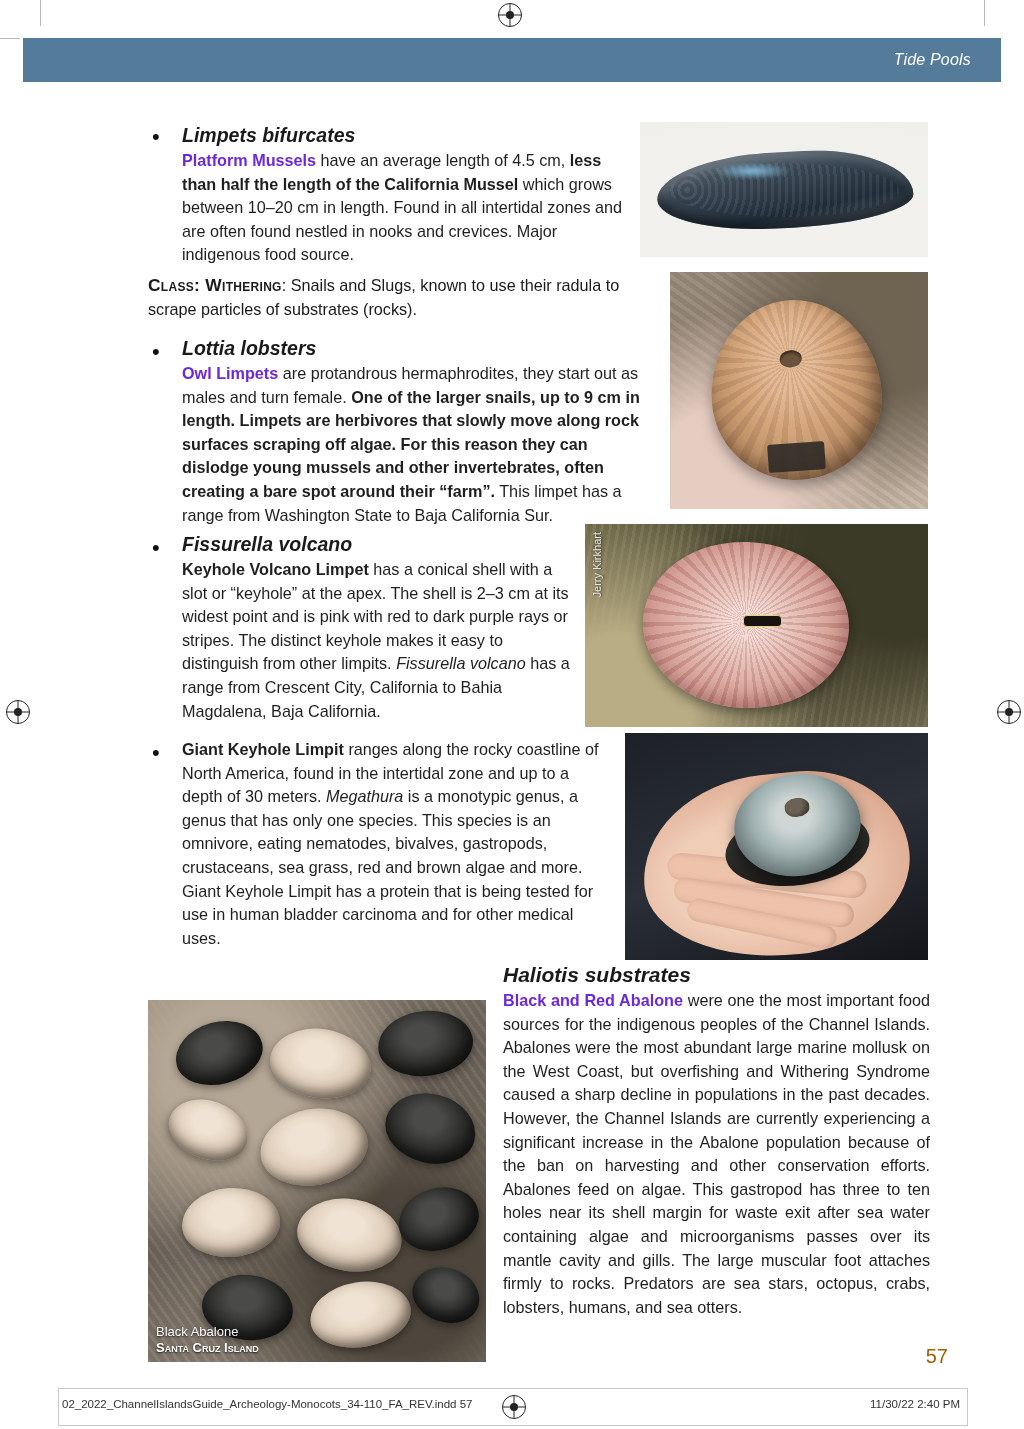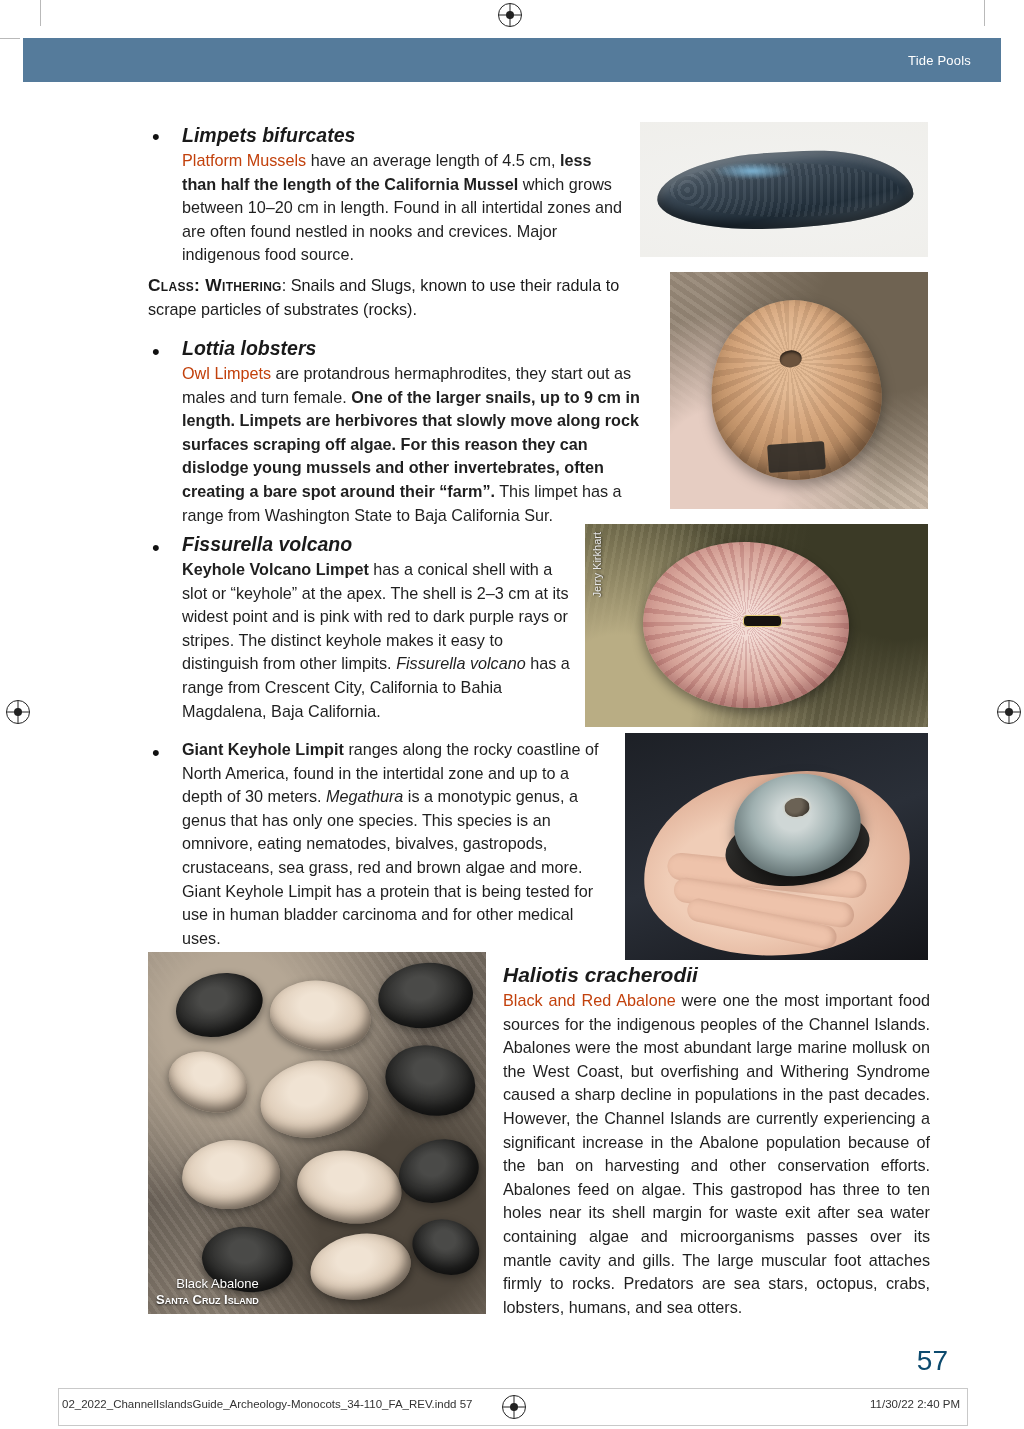--- a/index.html
+++ b/index.html
@@ -20,36 +20,36 @@
   .reg:after{content:"";position:absolute;top:50%;left:0;height:1px;width:100%;background:#222;transform:translateY(-0.5px);}
   .reg .dot{position:absolute;left:50%;top:50%;width:8px;height:8px;background:#222;border-radius:50%;transform:translate(-50%,-50%);}
 
   
   .header-band{
     position:absolute;left:23px;top:38px;width:978px;height:44px;
     background:#557b9b;
   }
   .header-title{
     position:absolute;right:30px;top:50%;transform:translateY(-50%);
-    color:#ffffff;font-size:13px;letter-spacing:.2px;
+    color:#ffffff;font-size:16px;letter-spacing:.2px;font-style:italic;
   }
 
   
   .blk{position:absolute;}
   .bullet{position:absolute;font-size:22px;line-height:1;color:#111;}
   .sp-name{
     font-style:italic;font-weight:bold;font-size:19.5px;color:#1a1a1a;
     margin:0 0 2px 0;
   }
   .body{
     font-size:16.2px;line-height:23.6px;color:#1f1f1f;
     text-align:left;
   }
   .body.just{text-align:justify;}
-  .hl{color:#c2410c;font-weight:normal;}
+  .hl{color:#6d28d9;font-weight:bold;}
   .bd{font-weight:bold;}
   .it{font-style:italic;}
 
   .class-line{font-size:16.2px;line-height:23.6px;}
   .class-label{font-variant:small-caps;font-weight:bold;font-size:17.4px;letter-spacing:.3px;}
 
   
   .photo{position:absolute;overflow:hidden;background:#ddd;}
   .photo .cap{
     position:absolute;left:8px;bottom:6px;color:#fff;font-size:13px;
@@ -175,23 +175,22 @@
     background:radial-gradient(circle at 40% 35%, #6b6255 0 40%, #241f19 100%);
     border-radius:50%;border:2px solid #cfd4cf;
   }
   .ph-hand .mantle{
     position:absolute;left:33%;top:34%;width:48%;height:33%;
     background:linear-gradient(180deg,#3a3a38 0%,#1c1b19 100%);
     border-radius:50%;transform:rotate(-8deg);
   }
 
   
-  .ph-abalone{left:148px;top:952px;width:338px;height:362px;
+  .ph-abalone{left:148px;top:1000px;width:338px;height:362px;
     background:linear-gradient(150deg,#8d8275 0%,#6d645a 45%,#a79a8a 100%);
-    text-align:right;
   }
   .ph-abalone .rockbg{position:absolute;inset:0;
     background:
       radial-gradient(circle at 25% 20%, #b5a795 0 18%, rgba(181,167,149,0) 50%),
       radial-gradient(circle at 75% 75%, #4e463c 0 22%, rgba(78,70,60,0) 55%),
       repeating-linear-gradient(55deg, rgba(255,255,255,.045) 0 3px, rgba(0,0,0,.06) 3px 8px);
   }
   .ph-abalone .ab{
     position:absolute;border-radius:50%/52% 52% 48% 48%;
     box-shadow:inset -4px -6px 12px rgba(0,0,0,.45), 0 3px 8px rgba(0,0,0,.4);
@@ -205,21 +204,21 @@
   .ph-abalone .a5{left:33%;top:30%;width:32%;height:21%;transform:rotate(-10deg);}
   .ph-abalone .a6{left:70%;top:26%;width:27%;height:19%;transform:rotate(14deg);}
   .ph-abalone .a7{left:10%;top:52%;width:29%;height:19%;transform:rotate(-4deg);}
   .ph-abalone .a8{left:44%;top:55%;width:31%;height:20%;transform:rotate(9deg);}
   .ph-abalone .a9{left:74%;top:52%;width:24%;height:17%;transform:rotate(-16deg);}
   .ph-abalone .a10{left:16%;top:76%;width:27%;height:18%;transform:rotate(6deg);}
   .ph-abalone .a11{left:48%;top:78%;width:30%;height:18%;transform:rotate(-9deg);}
   .ph-abalone .a12{left:78%;top:74%;width:20%;height:15%;transform:rotate(18deg);}
 
   
-  .page-no{position:absolute;right:76px;top:1345px;font-size:28px;color:#0c4a6e;}
+  .page-no{position:absolute;right:76px;top:1345px;font-size:20px;color:#a16207;}
   .footer-line{position:absolute;left:58px;top:1388px;width:908px;height:36px;border:1px solid #c9c9c9;}
   .footer-txt{position:absolute;top:1398px;font-size:11.5px;color:#333;}
   .footer-left{left:62px;}
   .footer-right{right:64px;text-align:right;}
 </style>
 </head>
 <body>
 
 <div class="page">
 
@@ -296,21 +295,21 @@
   <div class="photo ph-hand">
     <div class="palm"></div>
     <div class="finger f1"></div>
     <div class="finger f2"></div>
     <div class="finger f3"></div>
     <div class="mantle"></div>
     <div class="limpet"></div>
   </div>
 
   <div class="blk" style="left:503px;top:963px;width:427px;">
-    <div class="sp-name" style="font-size:21px;">Haliotis cracherodii</div>
+    <div class="sp-name" style="font-size:21px;">Haliotis substrates</div>
     <div class="body just"><span class="hl">Black and Red Abalone</span> were one the most important food sources for the indigenous peoples of the Channel Islands. Abalones were the most abundant large marine mollusk on the West Coast, but overfishing and Withering Syndrome caused a sharp decline in populations in the past decades. However, the Channel Islands are currently experiencing a significant increase in the Abalone population because of the ban on harvesting and other conservation efforts. Abalones feed on algae. This gastropod has three to ten holes near its shell margin for waste exit after sea water containing algae and microorganisms passes over its mantle cavity and gills. The large muscular foot attaches firmly to rocks. Predators are sea stars, octopus, crabs, lobsters, humans, and sea otters.</div>
   </div>
 
   <div class="photo ph-abalone">
     <div class="rockbg"></div>
     <div class="ab dark a1"></div>
     <div class="ab pale a2"></div>
     <div class="ab dark a3"></div>
     <div class="ab pale a4"></div>
     <div class="ab pale a5"></div>

